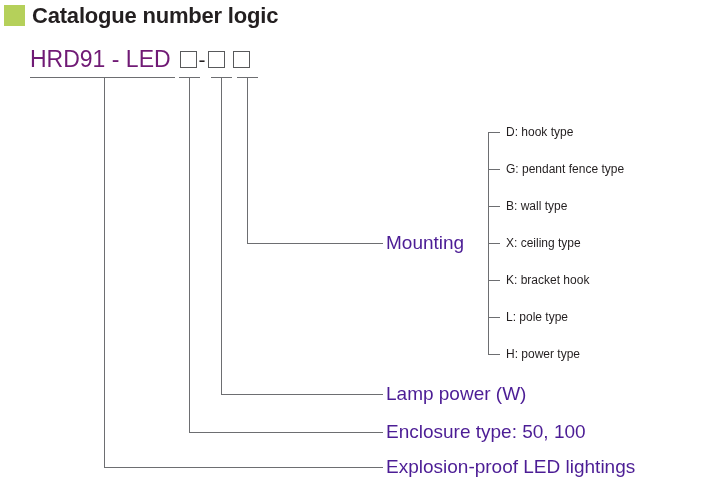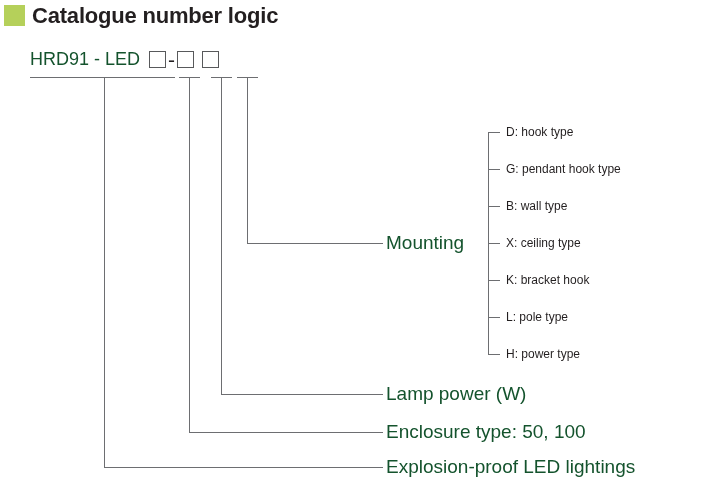--- a/index.html
+++ b/index.html
@@ -47,22 +47,22 @@
   
   #code-row {
     position: absolute;
     left: 30px;
     top: 44px;
     height: 30px;
     display: flex;
     align-items: center;
   }
   #code-text {
-    font-size: 18px;
-    color: #14532d;
+    font-size: 23px;
+    color: #701a75;
     white-space: nowrap;
     line-height: 30px;
   }
   .code-box {
     width: 17px;
     height: 17px;
     border: 1px solid #58595b;
     box-sizing: border-box;
     background: #fff;
     display: inline-block;
@@ -94,21 +94,21 @@
     left: 506px;
     font-size: 12px;
     color: #231f20;
     white-space: nowrap;
     line-height: 22px;
   }
   .grp-label {
     position: absolute;
     left: 386px;
     font-size: 19px;
-    color: #14532d;
+    color: #4c1d95;
     white-space: nowrap;
     line-height: 22px;
   }
 </style>
 </head>
 <body>
 
 <div id="header">
   <div id="green-marker"></div>
   <div id="page-title">Catalogue number logic</div>
@@ -144,21 +144,21 @@
 
 <div class="hline" style="left:488px; top:132px; width:12px;"></div>
 <div class="hline" style="left:488px; top:169px; width:12px;"></div>
 <div class="hline" style="left:488px; top:206px; width:12px;"></div>
 <div class="hline" style="left:488px; top:243px; width:12px;"></div>
 <div class="hline" style="left:488px; top:280px; width:12px;"></div>
 <div class="hline" style="left:488px; top:317px; width:12px;"></div>
 <div class="hline" style="left:488px; top:354px; width:12px;"></div>
 
 <div class="opt-label" style="top:121px;">D: hook type</div>
-<div class="opt-label" style="top:158px;">G: pendant hook type</div>
+<div class="opt-label" style="top:158px;">G: pendant fence type</div>
 <div class="opt-label" style="top:195px;">B: wall type</div>
 <div class="opt-label" style="top:232px;">X: ceiling type</div>
 <div class="opt-label" style="top:269px;">K: bracket hook</div>
 <div class="opt-label" style="top:306px;">L: pole type</div>
 <div class="opt-label" style="top:343px;">H: power type</div>
 
 <div class="grp-label" style="top:232px;">Mounting</div>
 <div class="grp-label" style="top:383px;">Lamp power (W)</div>
 <div class="grp-label" style="top:421px;">Enclosure type: 50, 100</div>
 <div class="grp-label" style="top:456px;">Explosion-proof LED lightings</div>

